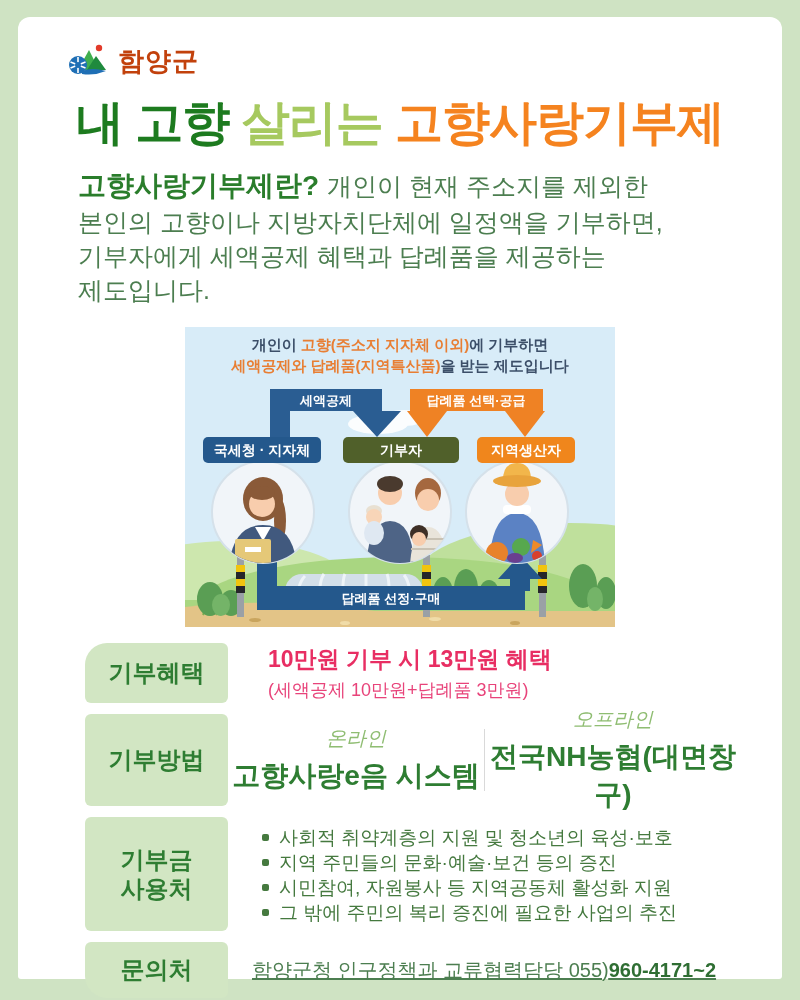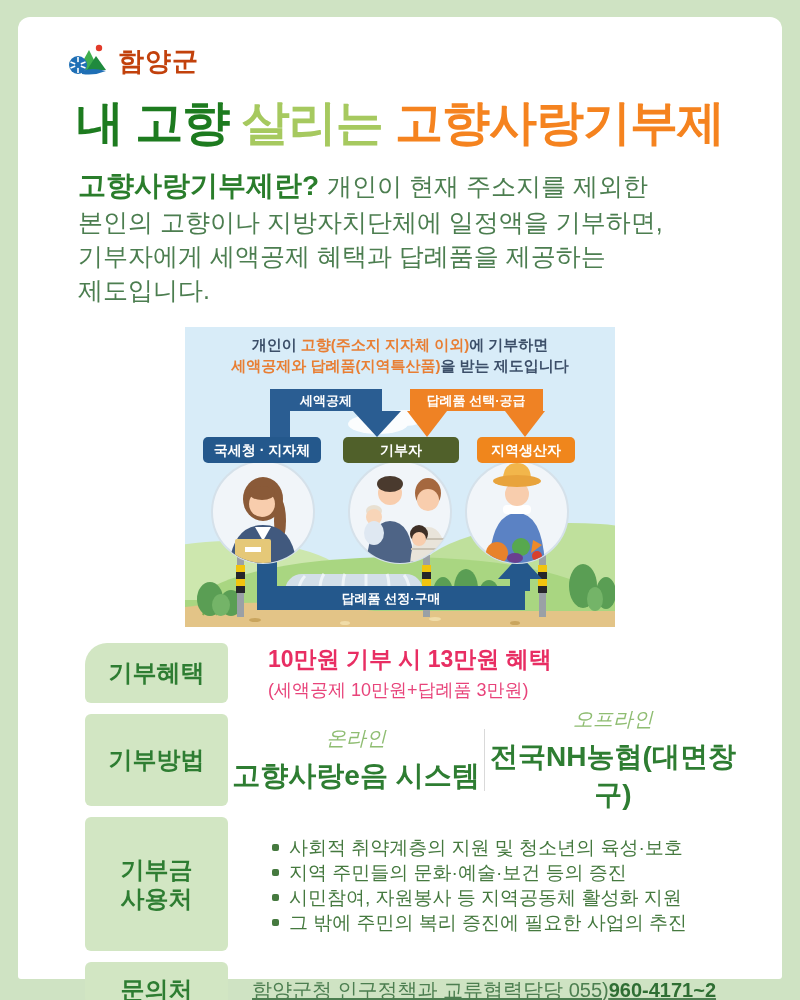--- a/index.html
+++ b/index.html
@@ -45,21 +45,21 @@
   .row-contact .rlabel{border-radius:6px 6px 6px 22px;}
   .rcontent{flex:1;}
   .benefit{display:flex;flex-direction:column;justify-content:center;padding-left:40px;}
   .benefit-head{font-size:23px;font-weight:700;color:#e82e63;}
   .benefit-sub{font-size:18px;color:#e8437a;margin-top:3px;}
   .methods{display:flex;align-items:center;height:100%;}
   .method{flex:1;text-align:center;}
   .mtitle{font-size:20px;color:#8fbd72;font-style:italic;}
   .mvalue{font-size:28px;font-weight:800;color:#2e7d32;margin-top:5px;}
   .vdiv{width:1px;height:62px;background:#d9d9d9;}
-  .bullets{margin:16px;padding:2px 0 0 28px;list-style:none;display:flex;flex-direction:column;justify-content:center;height:100%;box-sizing:border-box;}
+  .bullets{margin:6px;padding:2px 0 0 28px;list-style:none;display:flex;flex-direction:column;justify-content:center;height:100%;box-sizing:border-box;}
   .bullets li{font-size:19px;color:#45793f;display:flex;align-items:center;line-height:25px;}
   .bullets li::before{content:"";width:7px;height:7px;border-radius:2px;background:#45793f;margin-right:10px;flex:0 0 auto;}
   .contact{display:flex;align-items:center;padding-left:24px;font-size:20px;color:#4c7e50;text-decoration:underline;}
   .phone{font-weight:800;color:#2f6e33;}
 </style>
 </head>
 <body>
 
 <div class="panel">
 

